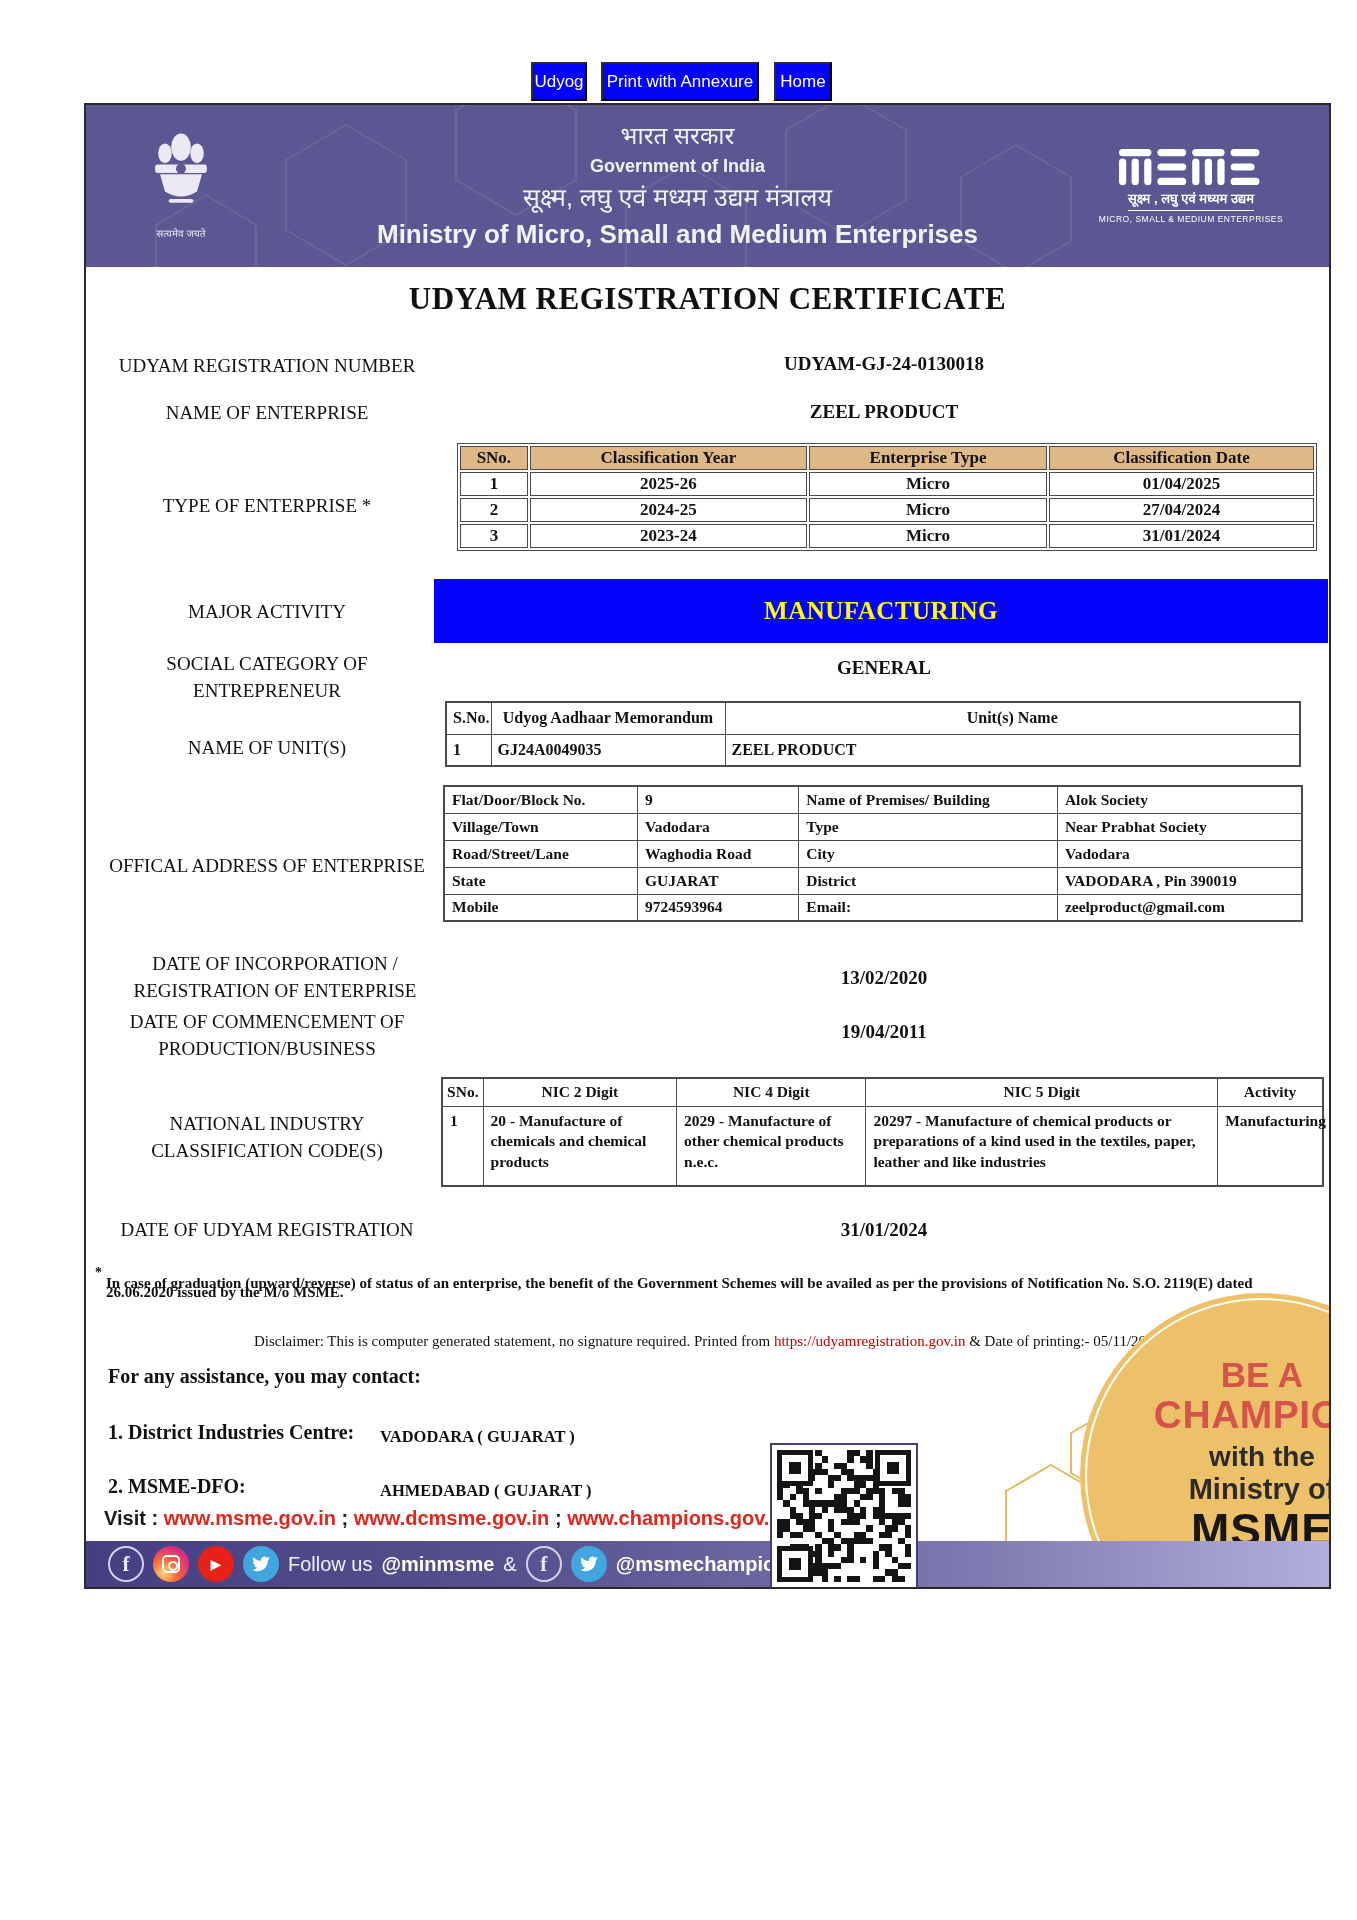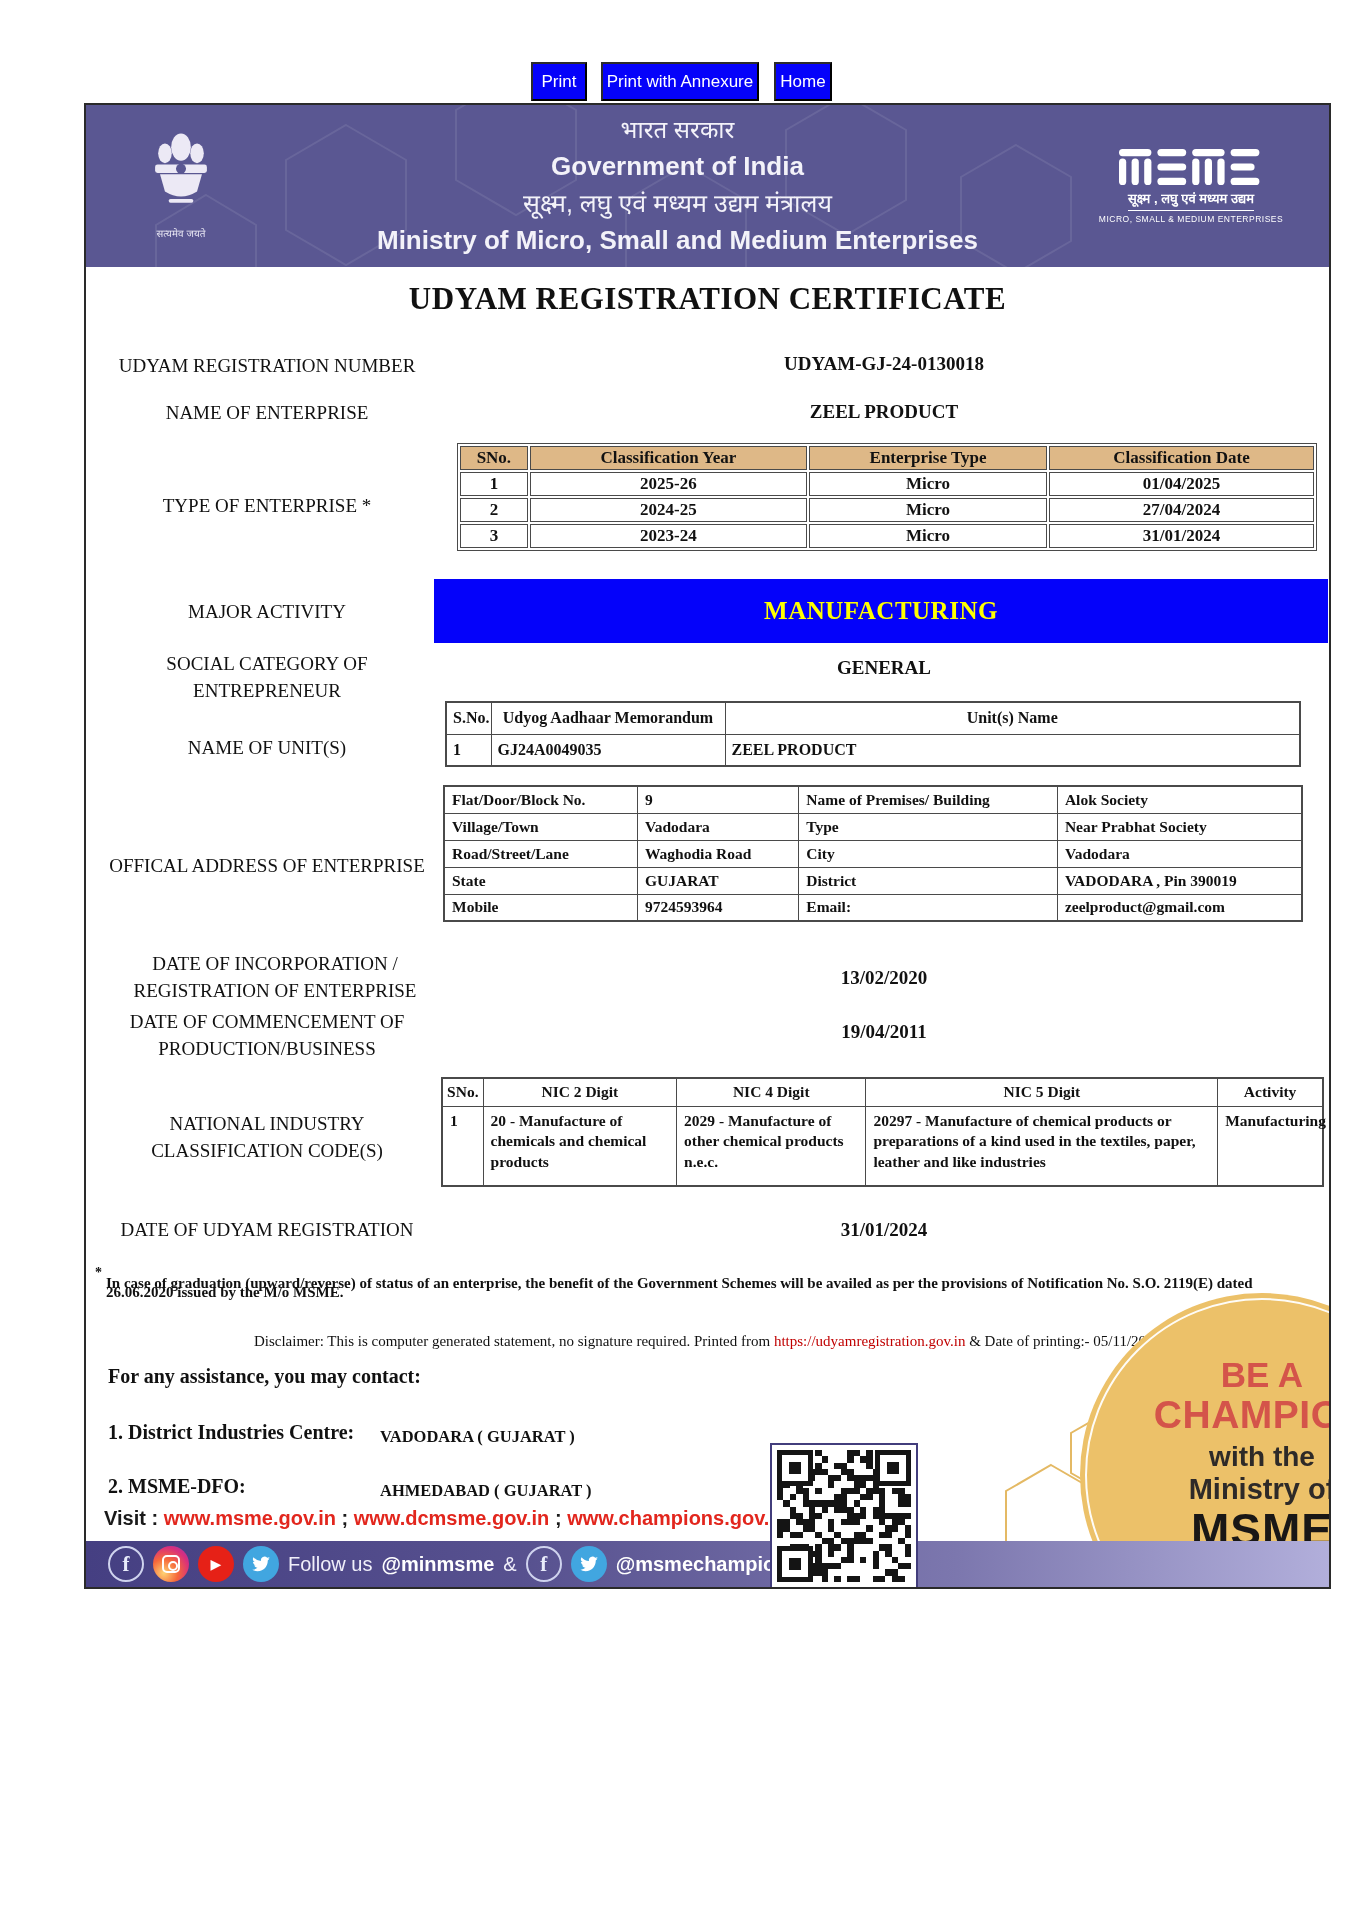--- a/index.html
+++ b/index.html
@@ -22,21 +22,21 @@
 
   
   .banner { position:absolute; left:0; top:0; width:100%; height:162px; background:#5a5792; overflow:hidden;
             display:flex; align-items:center; }
   .banner svg.hexes { position:absolute; left:0; top:0; }
   .emblem-wrap { position:relative; width:190px; display:flex; flex-direction:column; align-items:center; gap:2px; }
   .emblem-motto { color:#e9e7f4; font-size:10px; font-family:"DejaVu Sans",sans-serif; }
   .banner-center { position:relative; flex:1; text-align:center; color:#f3f2f9;
                    font-family:"Liberation Sans","DejaVu Sans",sans-serif; line-height:1.45; }
   .bc-1 { font-size:24px; }
-  .bc-2 { font-size:26px; font-weight:bold; }
+  .bc-2 { font-size:18px; font-weight:bold; }
   .bc-3 { font-size:25px; }
   .bc-4 { font-size:26px; font-weight:bold; }
   .msme-wrap { position:relative; width:250px; padding-right:26px; display:flex; flex-direction:column;
                align-items:center; color:#fff; font-family:"Liberation Sans","DejaVu Sans",sans-serif; }
   .msme-hindi { font-size:13px; font-weight:bold; border-bottom:1px solid #fff; padding-bottom:3px; margin-top:4px; white-space:nowrap; }
   .msme-eng { font-size:8.5px; letter-spacing:.5px; margin-top:3px; white-space:nowrap; }
 
   
   .cert-title { position:absolute; top:176px; left:0; width:100%; text-align:center;
                 font-size:31px; font-weight:bold; letter-spacing:.5px; }
@@ -120,21 +120,21 @@
   .ch-2 { font-size:39px; font-weight:bold; color:#d4544a; line-height:1.1; letter-spacing:.5px; }
   .ch-3 { font-size:28px; font-weight:bold; color:#2e2a28; line-height:1.15; margin-top:4px; }
   .ch-4 { font-size:29px; font-weight:bold; color:#2e2a28; line-height:1.15; }
   .ch-5 { font-size:46px; font-weight:bold; color:#191716; line-height:1.05; letter-spacing:1px; }
 </style>
 </head>
 <body>
 
 <div class="page">
 
-  <div class="btn btn-print">Print</div>
+  <div class="btn btn-print">Udyog</div>
   <div class="btn btn-annex">Print with Annexure</div>
   <div class="btn btn-home">Home</div>
 
   <div class="certificate">
 
     <div class="banner">
       <svg class="hexes" width="1243" height="162">
         <g fill="none" stroke="rgba(255,255,255,0.09)" stroke-width="2">
           <polygon points="260,20 320,55 320,125 260,160 200,125 200,55"></polygon>
           <polygon points="430,-30 490,5 490,75 430,110 370,75 370,5"></polygon>

